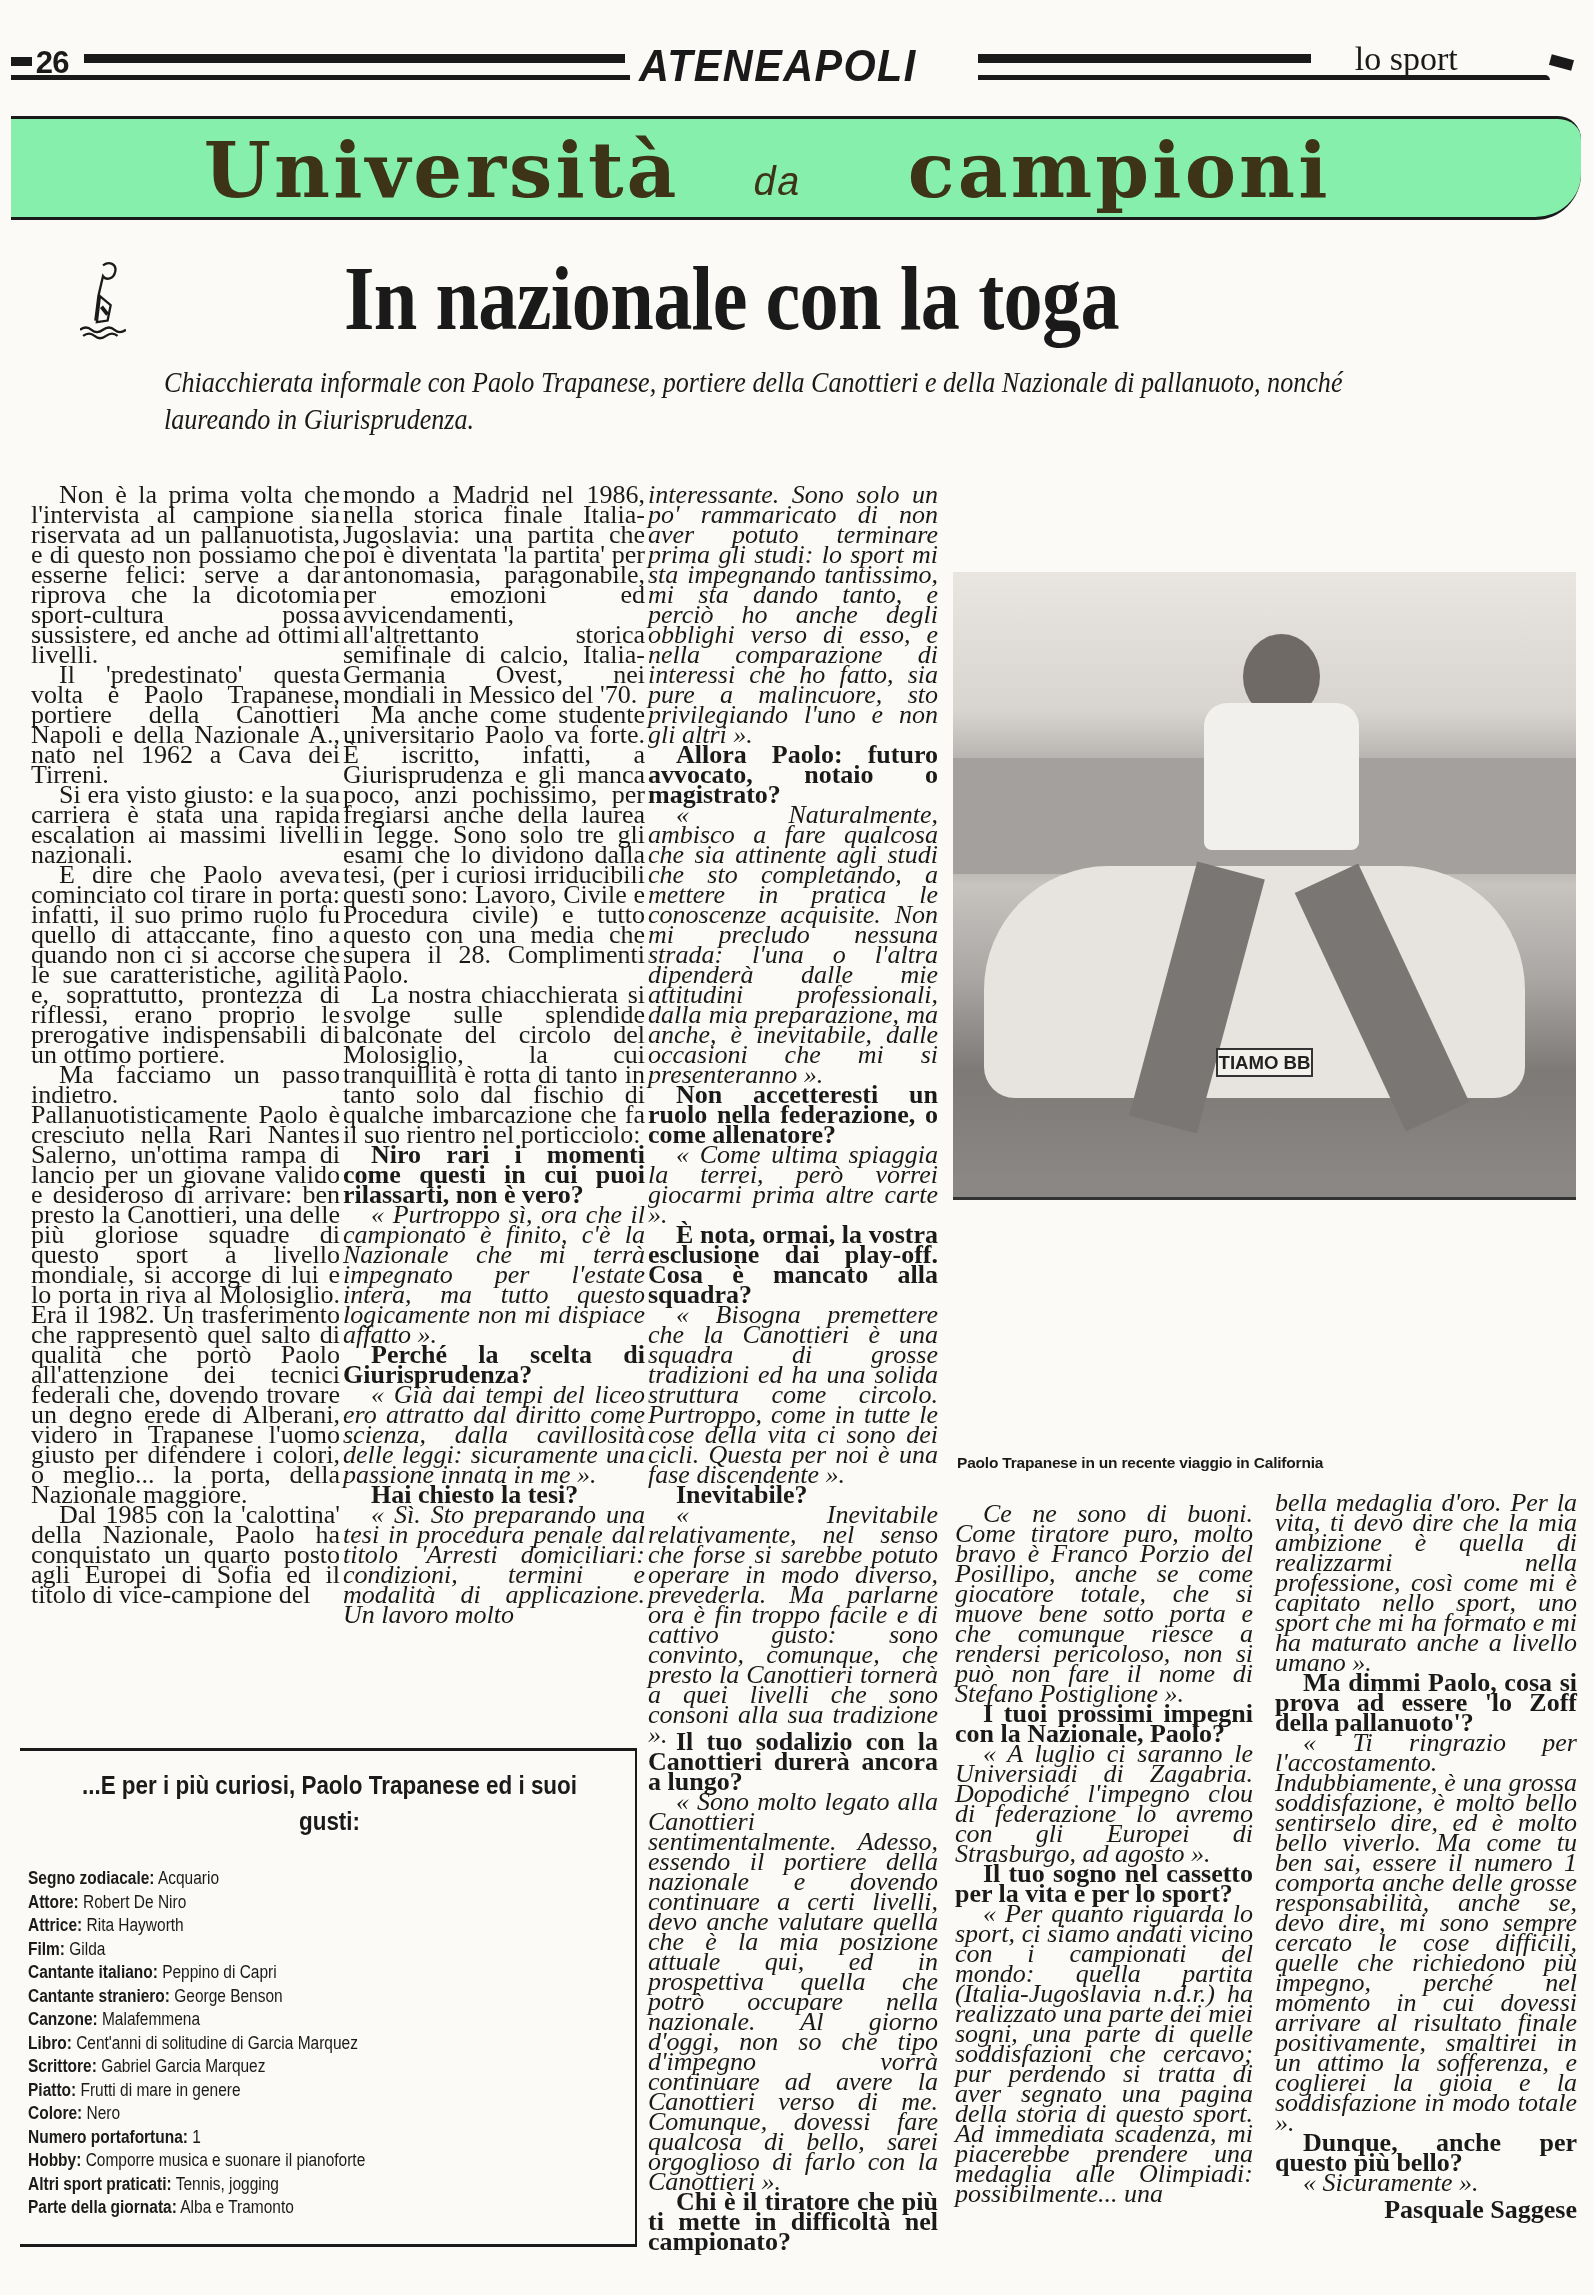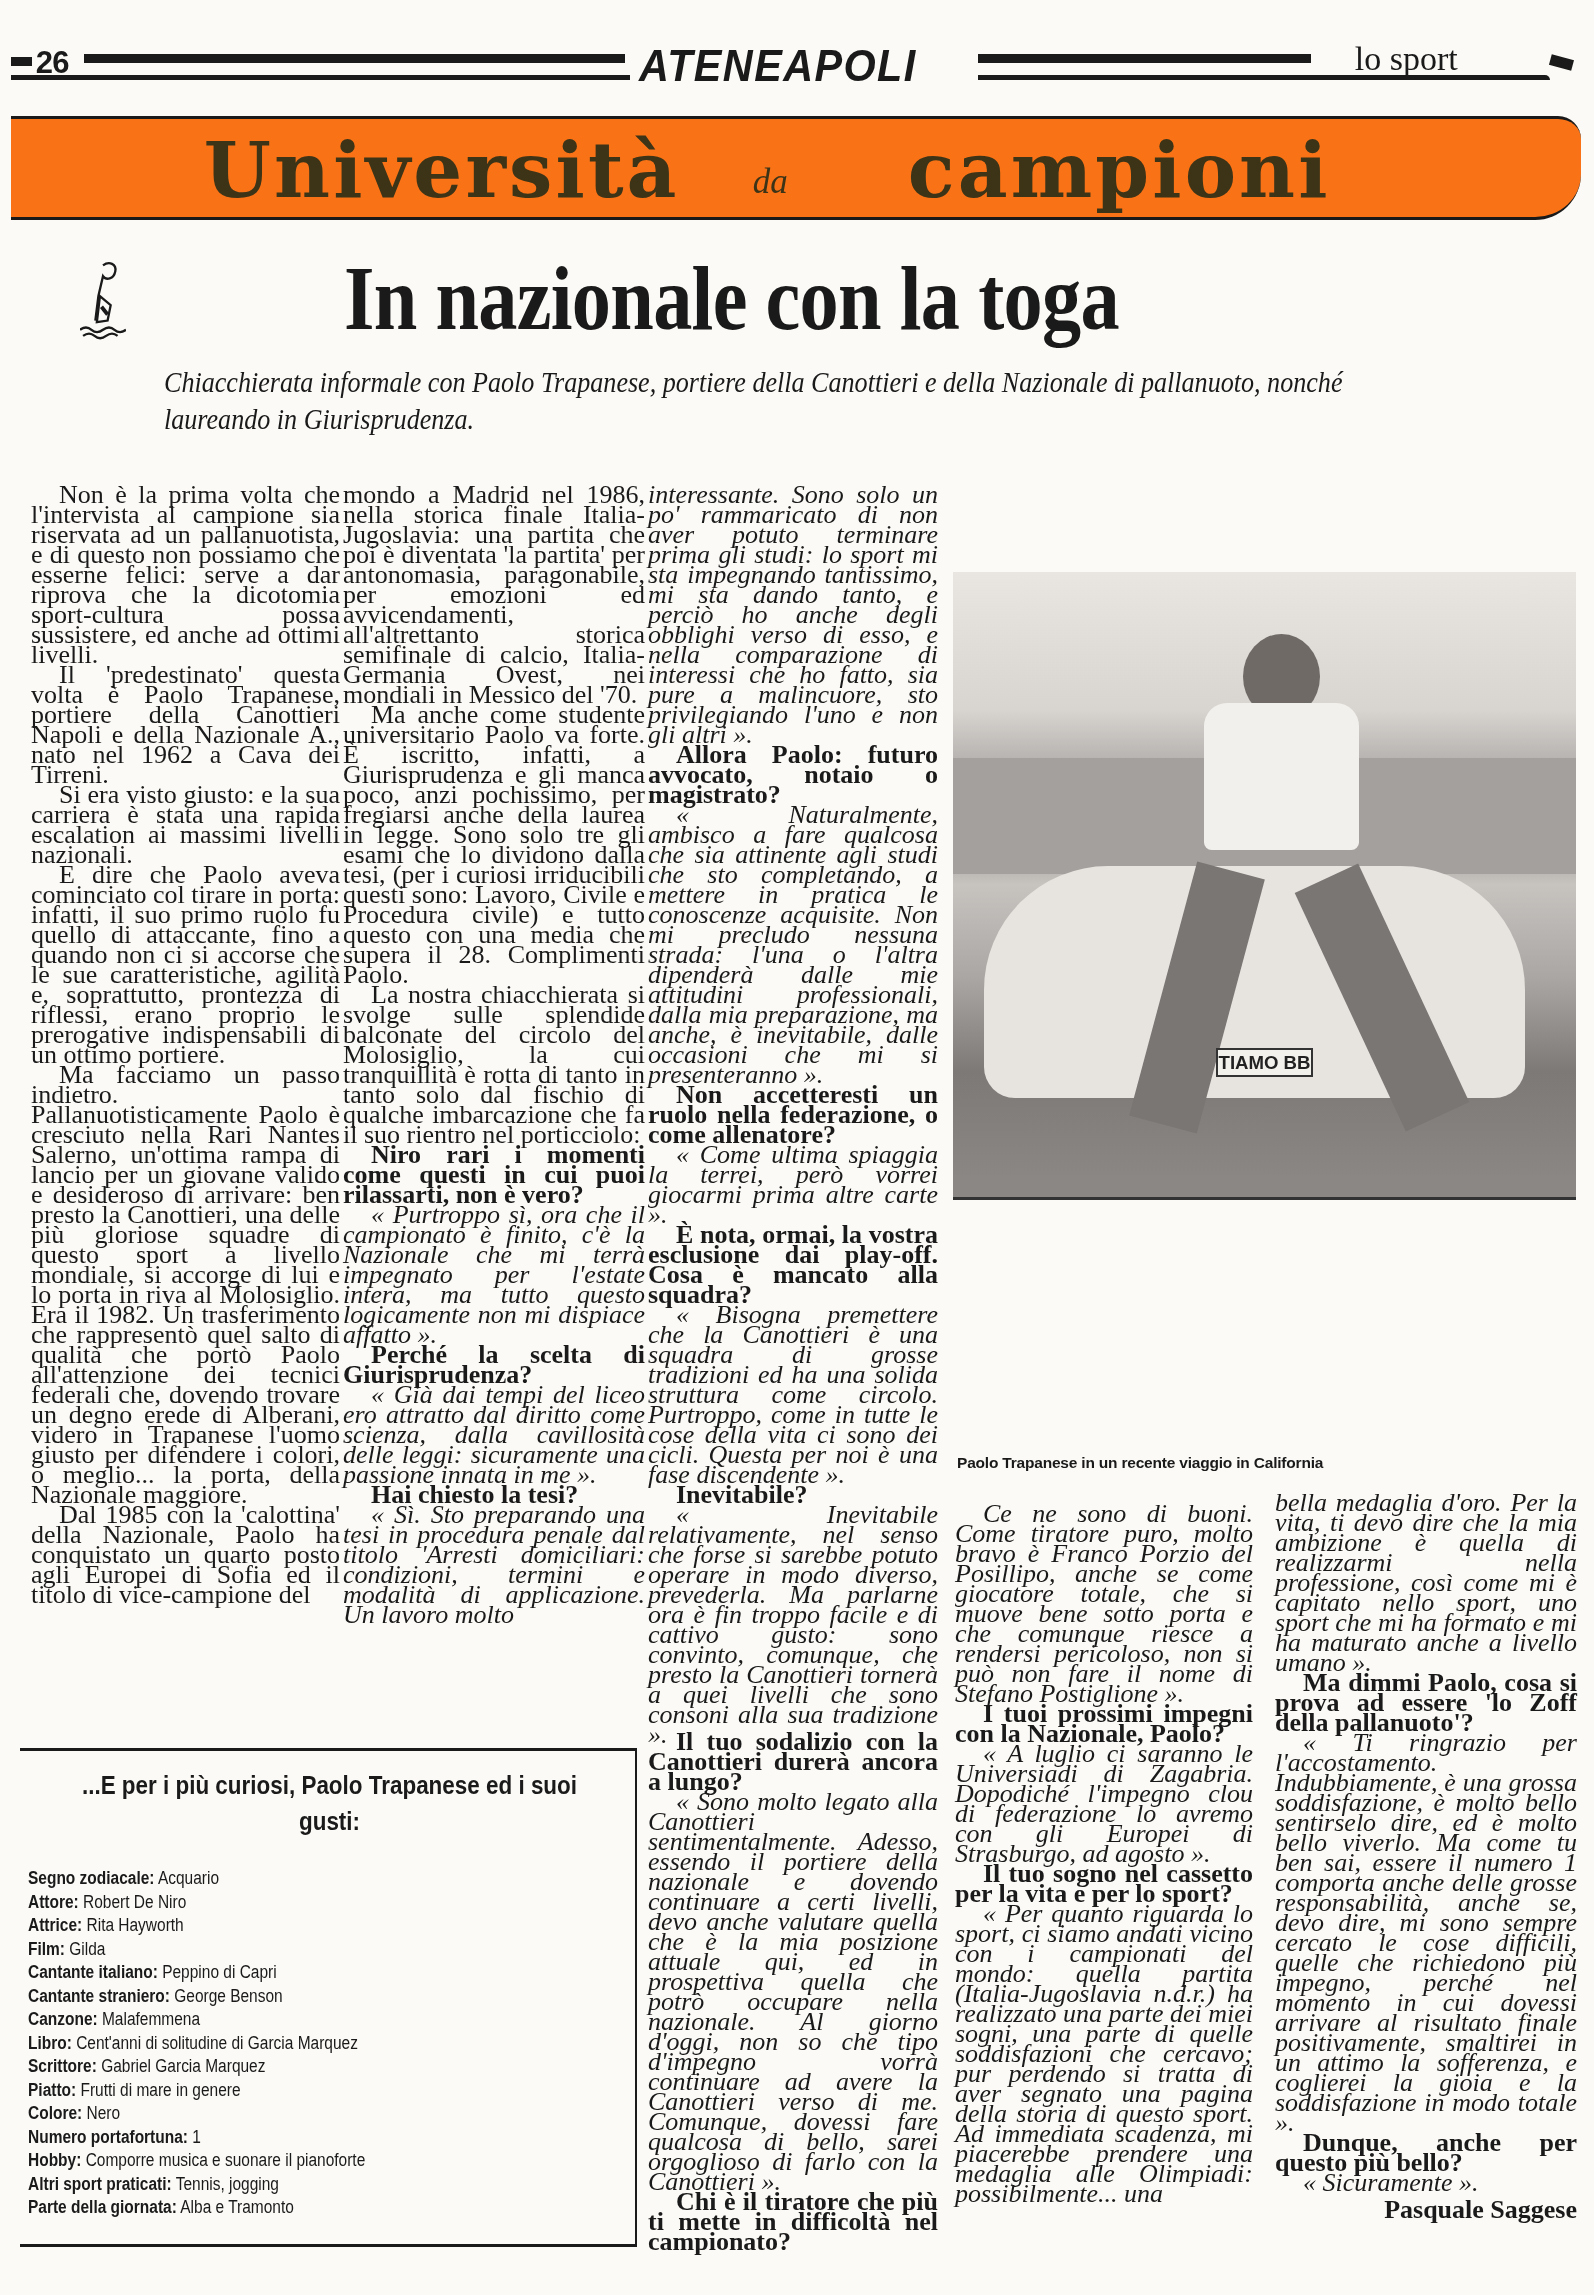--- a/index.html
+++ b/index.html
@@ -7,24 +7,24 @@
   body { position: relative; font-family: "Liberation Serif", "DejaVu Serif", serif; color: #1a1a1a; }
 
   
   .masthead { position: absolute; left: 10.8px; top: 40px; width: 1562px; height: 54px; }
   .mh-bar { position: absolute; background: #1a1a1a; }
   .mh-page { position: absolute; left: 25px; top: 4.6px; font-family: "Liberation Sans", sans-serif; font-weight: bold; font-size: 31px; letter-spacing: -0.8px; }
   .mh-logo { position: absolute; left: 628px; top: 0px; font-family: "Liberation Sans", sans-serif; font-weight: 900; font-style: italic; font-size: 45px; letter-spacing: 1.5px; transform: scaleX(0.92); transform-origin: left; }
   .mh-section { position: absolute; left: 1344px; top: 0px; font-family: "Liberation Serif", serif; font-size: 34px; }
 
   
-  .banner { position: absolute; left: 10.8px; top: 116px; width: 1570px; height: 104px; background: #f97316; border-top: 3.1px solid #1a1a1a; border-bottom: 3.1px solid #1a1a1a; border-radius: 0 23px 46px 0; }
+  .banner { position: absolute; left: 10.8px; top: 116px; width: 1570px; height: 104px; background: #86efac; border-top: 3.1px solid #1a1a1a; border-bottom: 3.1px solid #1a1a1a; border-radius: 0 23px 46px 0; }
   .banner-word1, .banner-word2 { position: absolute; top: 6.2px; font-family: "DejaVu Serif", serif; font-weight: bold; font-size: 77px; color: #3d3418; letter-spacing: 3.1px; }
   .banner-word1 { left: 193px; }
-  .banner-da { position: absolute; left: 742px; top: 43px; font-family: Liberation Serif, serif; font-style: italic; font-size: 35px; color: #3d3418; }
+  .banner-da { position: absolute; left: 742px; top: 43px; font-family: Liberation Mono, monospace; font-style: italic; font-size: 40px; color: #3d3418; }
   .banner-word2 { left: 897px; }
 
   
   .swimmer-icon { position: absolute; left: 80px; top: 259px; width: 46px; height: 81px; }
   .headline { position: absolute; left: 344px; top: 246px; font-family: "Liberation Serif", serif; font-weight: bold; font-size: 91px; letter-spacing: -0.8px; transform: scaleX(0.86); transform-origin: left; white-space: nowrap; }
   .deck { position: absolute; left: 164px; top: 364px; width: 1330px; font-family: "Liberation Serif", serif; font-style: italic; font-size: 29px; line-height: 37px; transform: scaleX(0.9); transform-origin: left; }
 
   
   .col { position: absolute; font-size: 26px; line-height: 20px; text-align: justify; hyphens: manual; }
   .col p { text-indent: 28px; }

